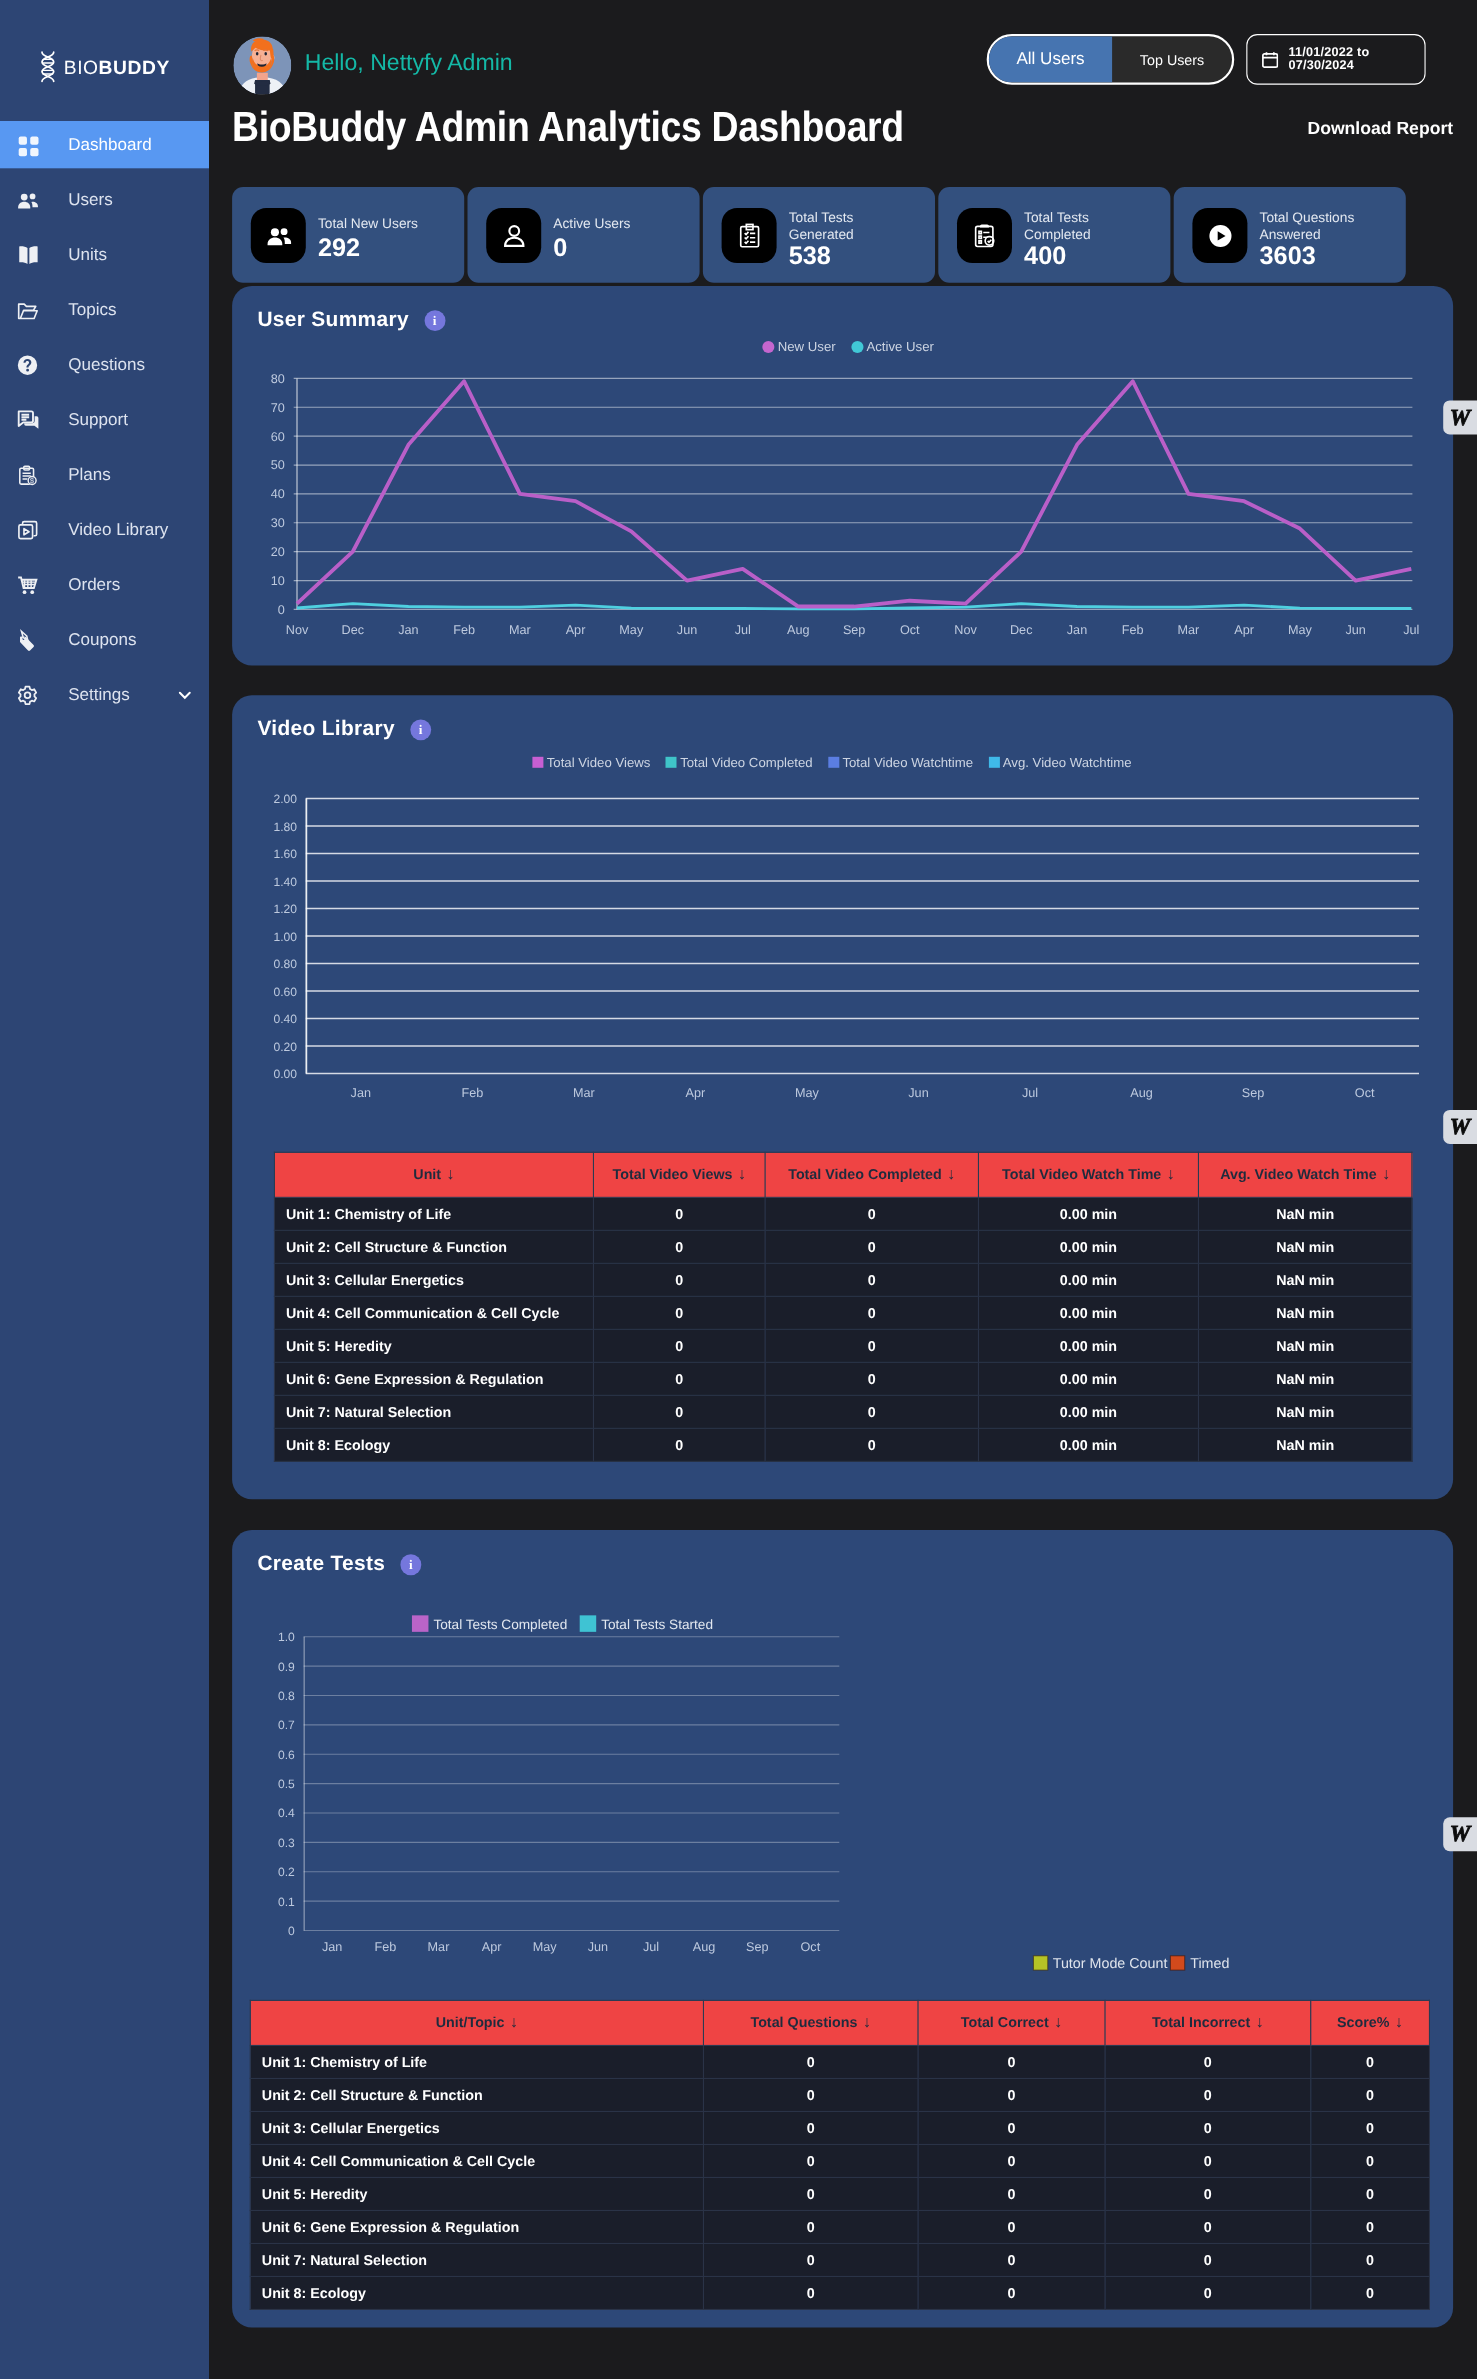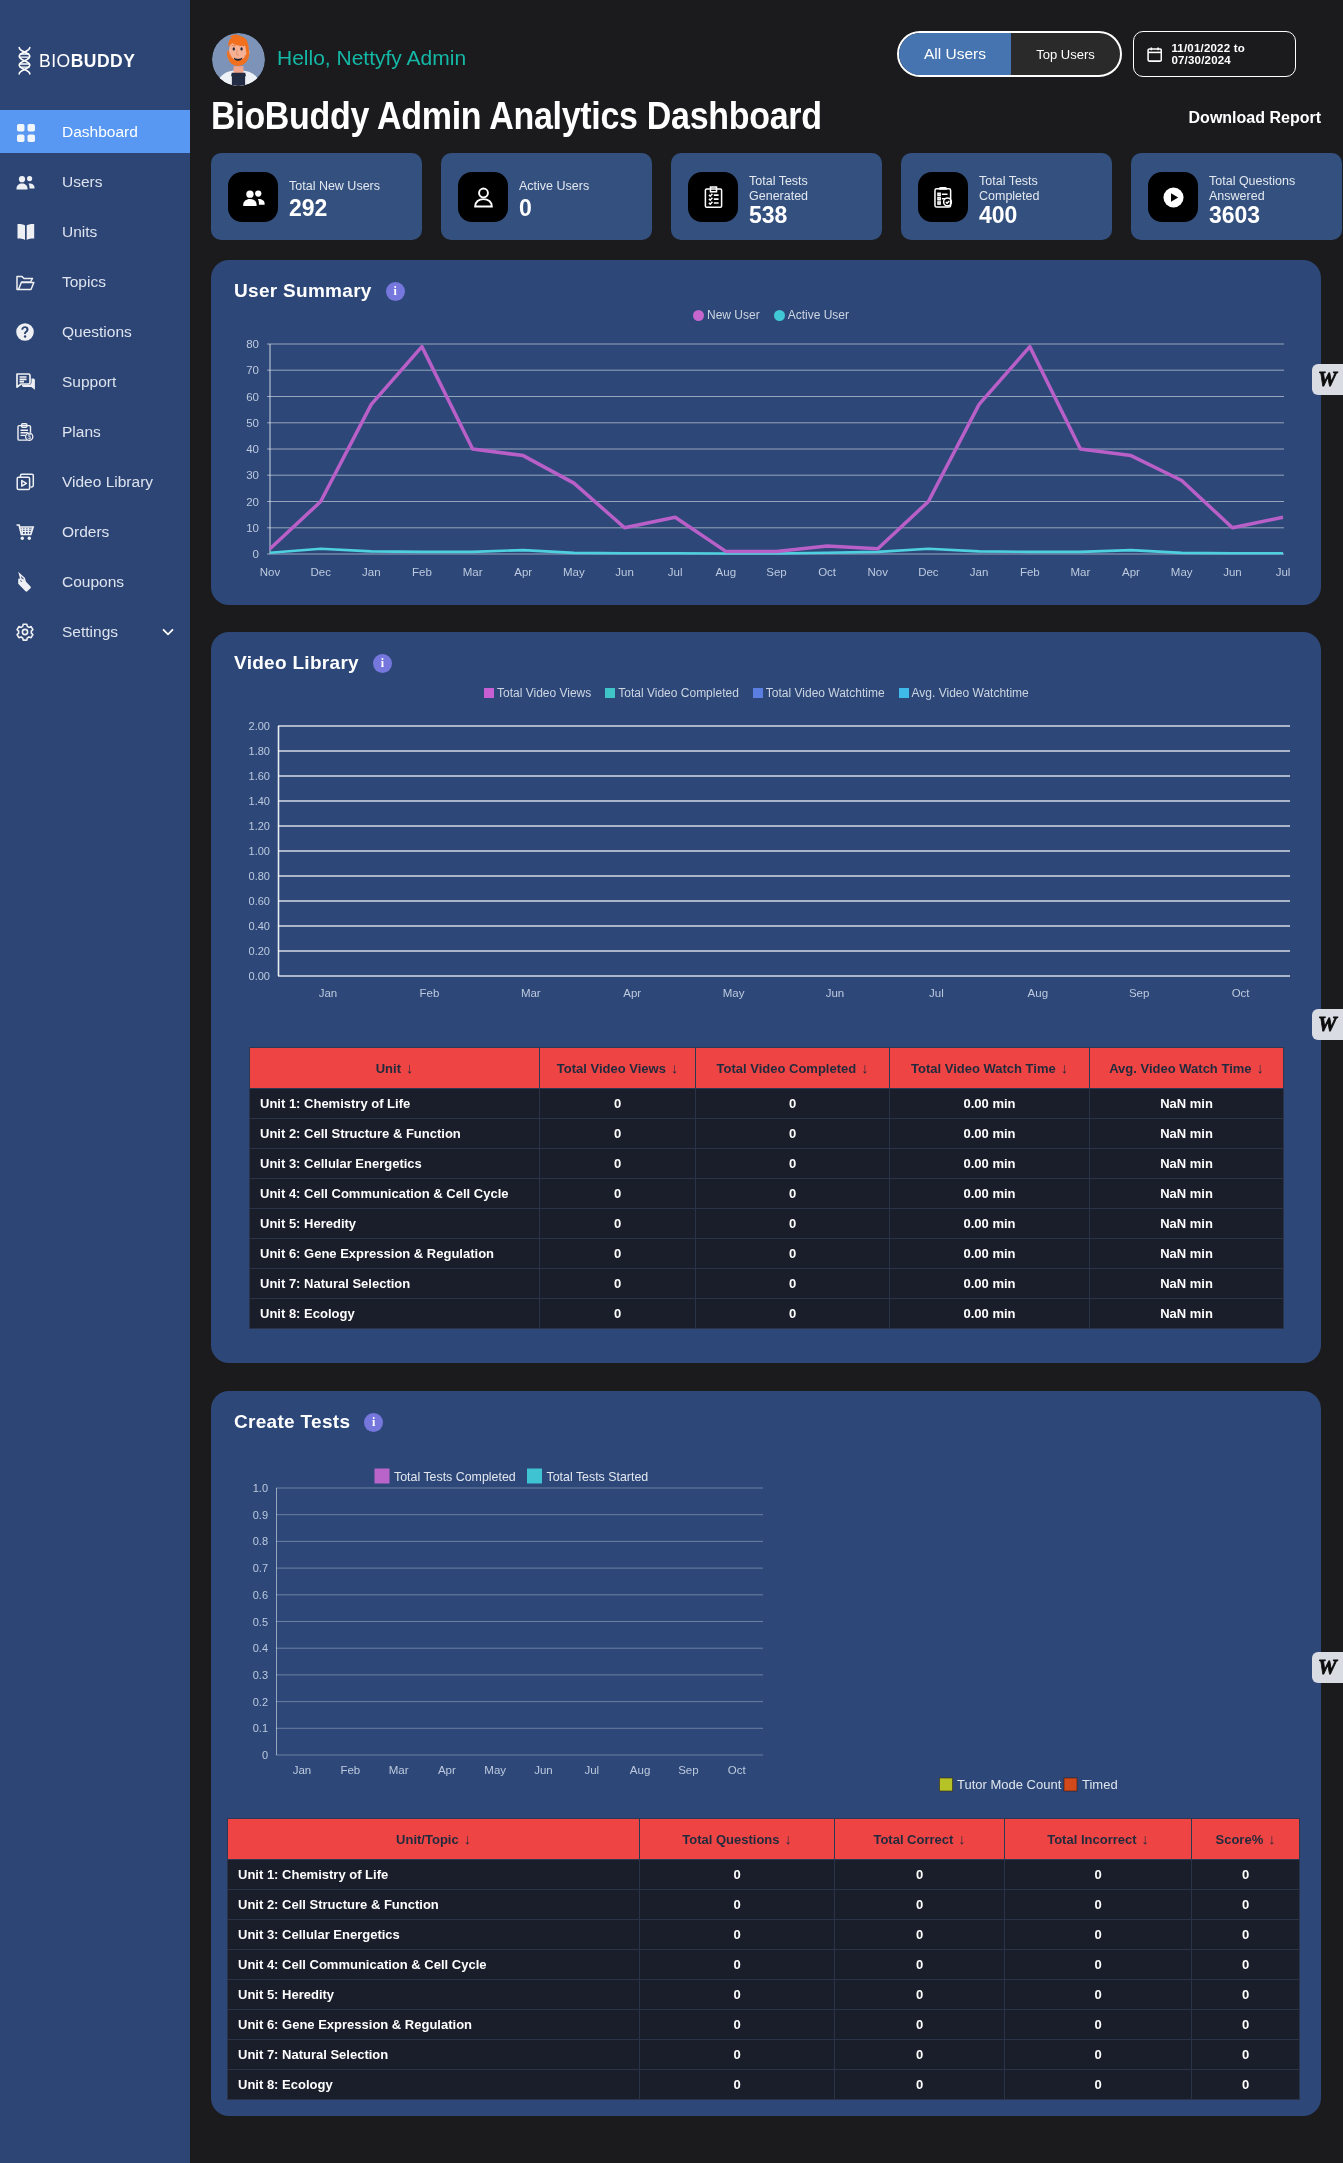--- a/index.html
+++ b/index.html
@@ -1,36 +1,36 @@
 <!DOCTYPE html>
 <html><head><meta charset="utf-8"><title>BioBuddy</title>
 <style>
 * { margin:0; padding:0; box-sizing:border-box; }
 body { width:1343px; height:2163px; background:#1b1b1d; font-family:"Liberation Sans", sans-serif; position:relative; overflow:hidden; }
 .sidebar { position:absolute; left:0; top:0; width:190px; height:2163px; background:#2d4574; }
-.logo { position:absolute; left:17px; top:46px; display:flex; align-items:center; }
+.logo { position:absolute; left:36px; top:46px; display:flex; align-items:center; }
 .logotx { margin-left:7px; font-size:17.5px; color:#fff; letter-spacing:.5px; font-weight:400; }
 .logotx b { font-weight:700; }
 .menu { position:absolute; top:110px; left:0; width:190px; }
 .mi { height:43px; margin-bottom:7px; display:flex; align-items:center; color:#dde3ef; font-size:15.5px; }
 .mi.active { background:#5898f2; color:#fff; }
 .mic { width:22px; height:22px; margin-left:14px; display:flex; }
 .mlb { margin-left:26px; }
 .chev { margin-left:auto; margin-right:14px; }
 .avatar { position:absolute; left:212px; top:33px; width:53px; height:53px; border-radius:50%; overflow:hidden; }
 .hello { position:absolute; left:277px; top:46px; font-size:21px; font-weight:normal; color:#14b8a6; }
 .toggle { position:absolute; left:897px; top:31px; width:225px; height:46px; border:2px solid #fff; border-radius:24px; display:flex; overflow:hidden; background:#2a2a2a; }
 .tg1 { width:112px; background:#4674b0; color:#fff; font-size:15.5px; display:flex; align-items:center; justify-content:center; }
 .tg2 { flex:1; color:#fff; font-size:13px; display:flex; align-items:center; justify-content:center; }
 .datebox { position:absolute; left:1133px; top:31px; width:163px; height:46px; border:1.5px solid #fff; border-radius:10px; display:flex; align-items:center; color:#fff; background:#1b1b1d; }
 .datebox svg { margin-left:13px; }
 .datebox span { margin-left:9px; font-size:11.5px; font-weight:bold; letter-spacing:.2px; }
 .h1 { position:absolute; left:211px; top:94px; font-size:34px; font-weight:bold; color:#fff; letter-spacing:-0.3px; transform:scaleY(1.13); transform-origin:left top; }
 .dlr { position:absolute; right:22px; top:109px; font-size:16px; font-weight:bold; color:#fff; }
-.cards { position:absolute; left:211px; top:153px; display:flex; gap:19px; }
+.cards { position:absolute; left:211px; top:170px; display:flex; gap:3px; }
 .card { width:211px; height:87px; background:#33507e; border-radius:10px; position:relative; }
 .cico { position:absolute; left:17px; top:19px; width:50px; height:50px; background:#000; border-radius:14px; display:flex; align-items:center; justify-content:center; }
 .clab { position:absolute; left:78px; font-size:12.5px; color:#e3e8f0; line-height:15px; }
 .cval { position:absolute; left:78px; font-size:23px; font-weight:bold; color:#fff; }
 .panel { position:absolute; left:211px; width:1110px; background:#2d4878; border-radius:18px; }
 .ptitle { position:absolute; left:23px; top:20px; font-size:19px; font-weight:bold; color:#fff; letter-spacing:.3px; display:flex; align-items:center; }
 .pinfo { margin-left:14px; width:19px; height:19px; border-radius:50%; background:#7577dd; color:#fff; font-size:12px; font-weight:bold; display:flex; align-items:center; justify-content:center; font-family:"Liberation Serif",serif; }
 .legend { position:absolute; display:flex; align-items:center; font-size:12px; color:#ccd4e2; }
 .ldot { width:11px; height:11px; border-radius:50%; margin-right:3px; }
 .lsq { width:10px; height:10px; margin-right:3px; }

